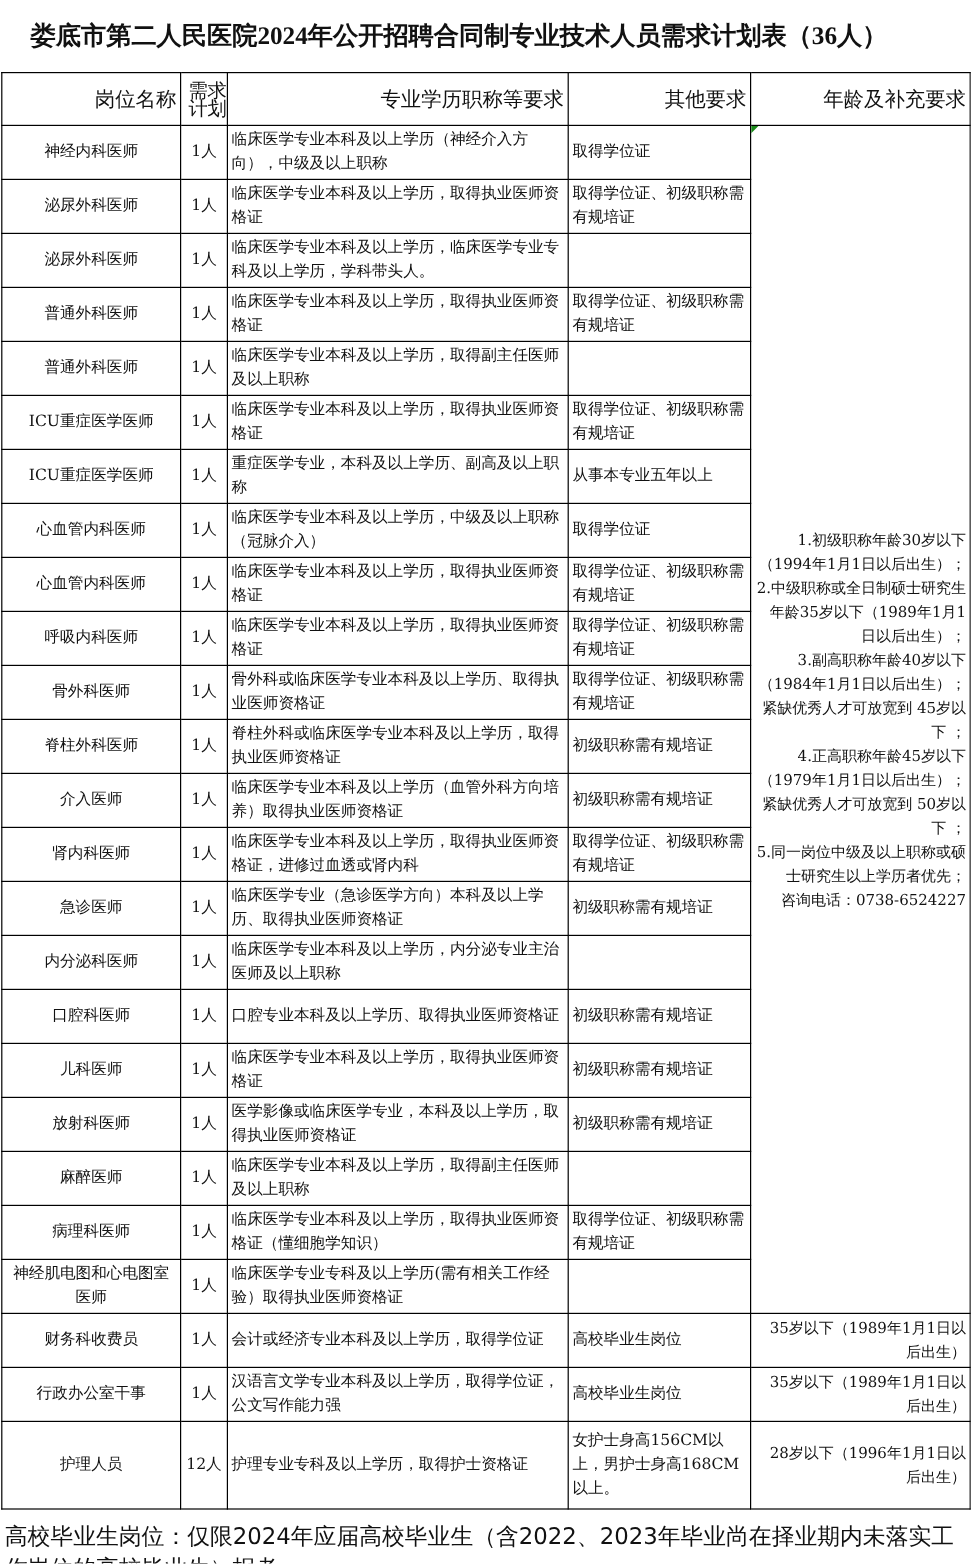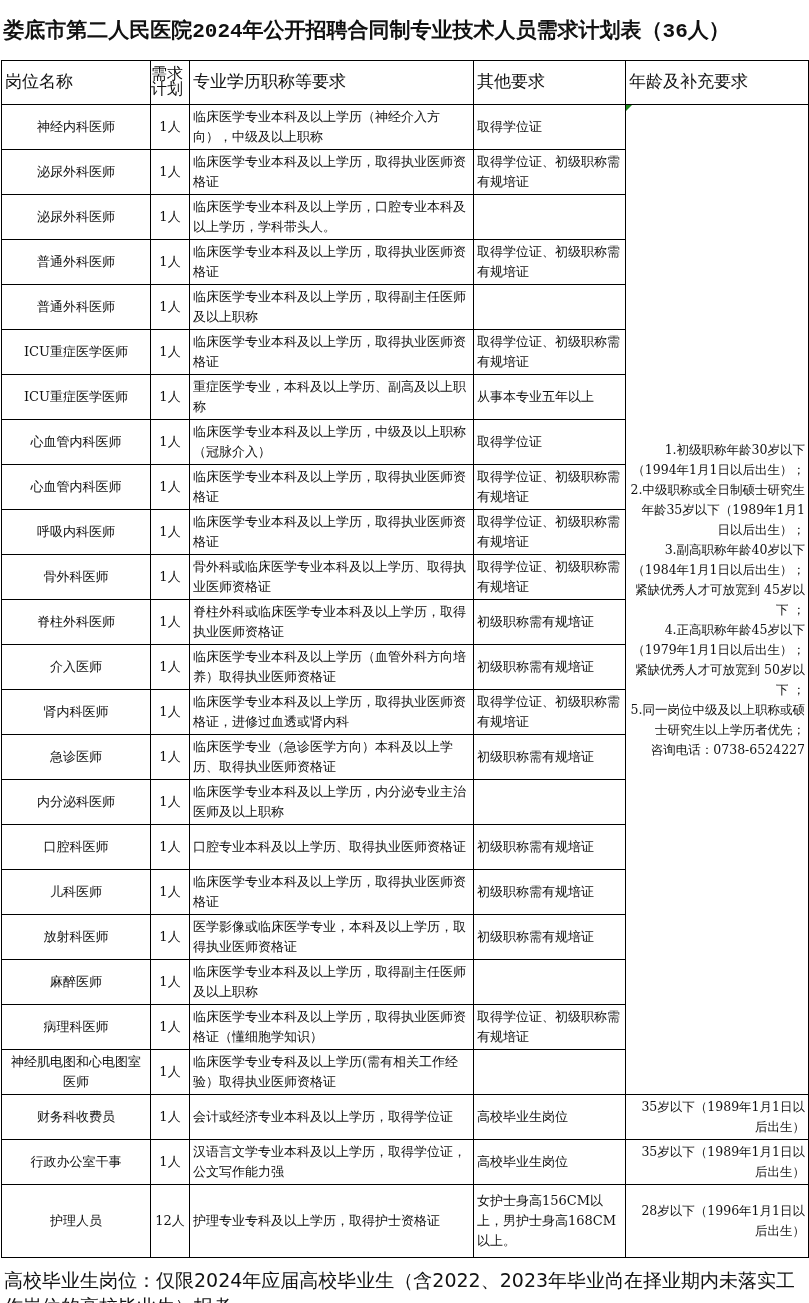--- a/index.html
+++ b/index.html
@@ -1,20 +1,20 @@
 <!DOCTYPE html>
 <html><head>
 <meta charset="utf-8">
 <style>
   html,body{margin:0;padding:0;background:#fff;}
   body{width:809px;height:1303px;position:relative;overflow:hidden;font-family:"DejaVu Serif","Liberation Serif",serif;color:#111;}
-  .title{position:absolute;left:0;top:0;width:733px;height:60px;display:flex;align-items:center;justify-content:center;font-family:Liberation Mono, monospace;font-weight:bold;font-size:21px;letter-spacing:0px;}
+  .title{position:absolute;left:16px;top:0;width:733px;height:60px;display:flex;align-items:center;justify-content:center;font-family:Liberation Serif, serif;font-weight:bold;font-size:21px;letter-spacing:0px;}
   table{position:absolute;left:1px;top:60px;border-collapse:collapse;table-layout:fixed;width:807px;}
   td,th{border:1px solid #000;padding:0 3px;font-size:13px;line-height:20px;vertical-align:middle;overflow:hidden;}
-  th{height:43px;font-weight:normal;font-size:17px;text-align:left;font-family:Liberation Mono, monospace;}
+  th{height:43px;font-weight:normal;font-size:17px;text-align:right;}
   th.small{font-size:16px;line-height:15px;padding:0;}
   td{height:44px;}
   td.name{text-align:center;margin-top:38px;}
   td.cnt{text-align:center;padding:0;}
   td.req{text-align:left;}
   td.age{text-align:right;font-size:12.5px;line-height:20px;vertical-align:middle;position:relative;}
   .tri{position:absolute;left:0;top:0;width:0;height:0;border-top:6px solid #1a8a1a;border-right:6px solid transparent;}
   tr.tall td{height:72px;}
   .footer{position:absolute;left:4px;top:1268px;font-family:"DejaVu Sans",sans-serif;font-size:19px;}
 </style>
@@ -58,21 +58,21 @@
       </tr>
       <tr>
         <td class="name">泌尿外科医师</td>
         <td class="cnt">1人</td>
         <td class="req">临床医学专业本科及以上学历，取得执业医师资格证</td>
         <td class="req">取得学位证、初级职称需有规培证</td>
       </tr>
       <tr>
         <td class="name">泌尿外科医师</td>
         <td class="cnt">1人</td>
-        <td class="req">临床医学专业本科及以上学历，口腔专业本科及以上学历，学科带头人。</td>
+        <td class="req">临床医学专业本科及以上学历，临床医学专业专科及以上学历，学科带头人。</td>
         <td class="req"></td>
       </tr>
       <tr>
         <td class="name">普通外科医师</td>
         <td class="cnt">1人</td>
         <td class="req">临床医学专业本科及以上学历，取得执业医师资格证</td>
         <td class="req">取得学位证、初级职称需有规培证</td>
       </tr>
       <tr>
         <td class="name">普通外科医师</td>

